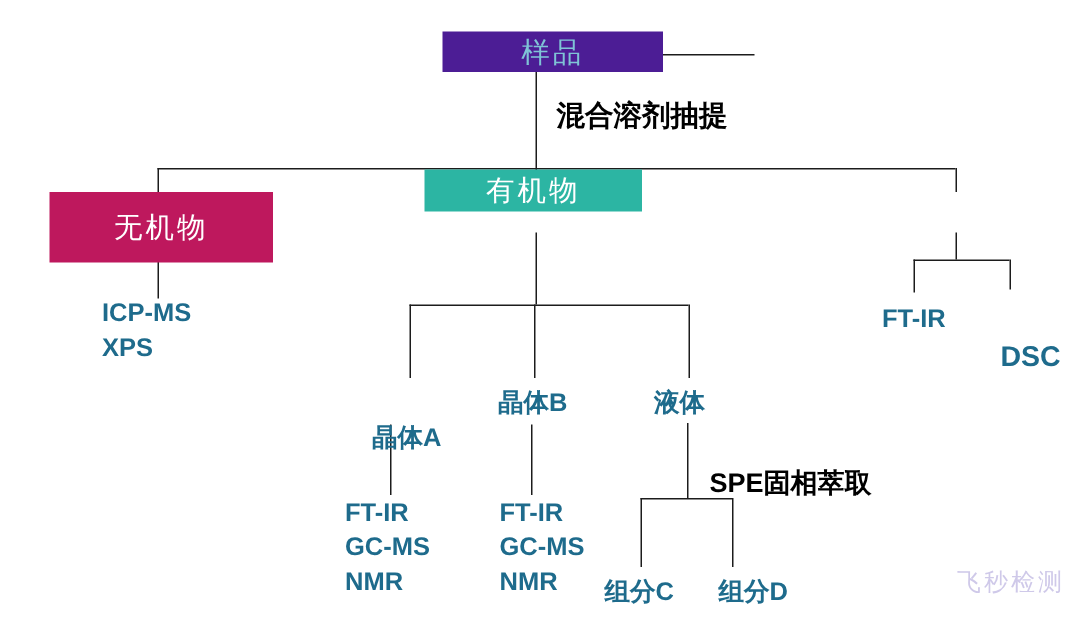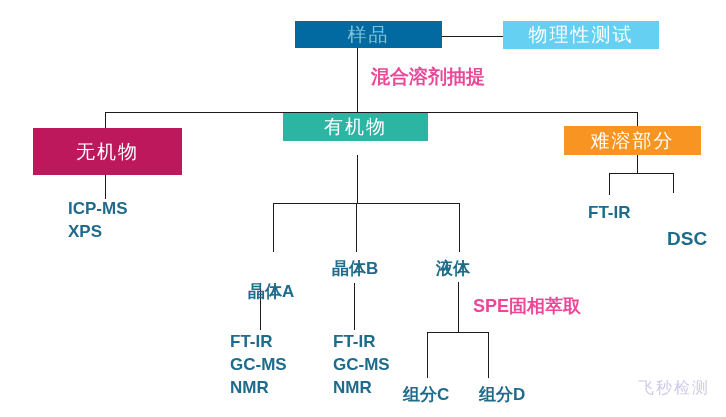--- a/index.html
+++ b/index.html
@@ -7,26 +7,26 @@
     position:relative; width:726px; height:417px; background:#ffffff;
     font-family:"Liberation Sans","DejaVu Sans",sans-serif; overflow:hidden;
   }
   .line { position:absolute; background:#1c1c1c; z-index:1; }
   .hline { height:1px; }
   .vline { width:1px; }
   .node {
     position:absolute; z-index:2; display:flex; align-items:center; justify-content:center;
     color:#ffffff; font-size:19px; letter-spacing:2px; white-space:nowrap;
   }
-  .red-ann { position:absolute; z-index:3; color:#ec4899; font-weight:bold; font-size:19px; white-space:nowrap; }
+  .red-ann { position:absolute; z-index:3; color:#000000; font-weight:bold; font-size:19px; white-space:nowrap; }
   .teal-label { position:absolute; z-index:3; color:#1e6b8c; font-size:17px; font-weight:600; white-space:nowrap; }
   .method-list { position:absolute; z-index:3; color:#1e6b8c; font-size:17px; font-weight:700; line-height:23px; white-space:nowrap; }
 
   
-  #box-sample    { left:295px; top:21px;  width:147px; height:27px; background:#0369a1; color:#7fc3d6; }
+  #box-sample    { left:295px; top:21px;  width:147px; height:27px; background:#4c1d95; color:#7fc3d6; }
   #box-physical  { left:503px; top:21px;  width:156px; height:28px; background:#66d0f2; }
   #box-inorganic { left:33px;  top:128px; width:149px; height:47px; background:#be185d; }
   #box-organic   { left:283px; top:113px; width:145px; height:28px; background:#2cb5a3; }
   #box-insoluble { left:564px; top:126px; width:137px; height:29px; background:#f79422; }
 
   
   #l-sample-physical { left:442px; top:36px;  width:61px; }
   #l-sample-down     { left:357px; top:48px;  height:80px; }
   #l-main-branch     { left:105px; top:112px; width:532px; }
   #l-drop-inorganic  { left:105px; top:112px; height:16px; }
@@ -44,21 +44,21 @@
   #l-comp-c-drop     { left:427px; top:332px; height:46px; }
   #l-comp-d-drop     { left:488px; top:332px; height:46px; }
   #l-insoluble-down  { left:637px; top:155px; height:18px; }
   #l-insoluble-branch{ left:609px; top:173px; width:64px; }
   #l-ftir3-drop      { left:609px; top:173px; height:22px; }
   #l-dsc-drop        { left:673px; top:173px; height:20px; }
 
   
   #ann-extraction      { left:371px; top:64px; }
   #ann-crystallization { left:371px; top:164px; }
-  #ann-spe             { left:473px; top:294px; font-size:18px; }
+  #ann-spe             { left:473px; top:310px; font-size:18px; }
 
   
   #lbl-crystal-a { left:248px; top:257px;margin-top:23px; }
   #lbl-crystal-b { left:332px; top:257px; }
   #lbl-liquid    { left:436px; top:257px; }
   #lbl-comp-c    { left:403px; top:383px; }
   #lbl-comp-d    { left:479px; top:383px; }
   #lbl-ftir-insoluble { left:588px; top:203px; }
   #lbl-dsc       { left:667px; top:197px; font-size:19px;margin-top:31px; }
 
@@ -90,24 +90,22 @@
   <div class="line vline" id="l-liquid-spe"></div>
   <div class="line hline" id="l-comp-branch"></div>
   <div class="line vline" id="l-comp-c-drop"></div>
   <div class="line vline" id="l-comp-d-drop"></div>
   <div class="line vline" id="l-insoluble-down"></div>
   <div class="line hline" id="l-insoluble-branch"></div>
   <div class="line vline" id="l-ftir3-drop"></div>
   <div class="line vline" id="l-dsc-drop"></div>
 
   <div class="node" id="box-sample">样品</div>
-  <div class="node" id="box-physical">物理性测试</div>
   <div class="node" id="box-inorganic">无机物</div>
   <div class="node" id="box-organic">有机物</div>
-  <div class="node" id="box-insoluble">难溶部分</div>
 
   <div class="red-ann" id="ann-extraction">混合溶剂抽提</div>
   <div class="red-ann" id="ann-spe">SPE固相萃取</div>
 
   <div class="teal-label" id="lbl-crystal-a">晶体A</div>
   <div class="teal-label" id="lbl-crystal-b">晶体B</div>
   <div class="teal-label" id="lbl-liquid">液体</div>
   <div class="teal-label" id="lbl-comp-c">组分C</div>
   <div class="teal-label" id="lbl-comp-d">组分D</div>
   <div class="teal-label" id="lbl-ftir-insoluble">FT-IR</div>

